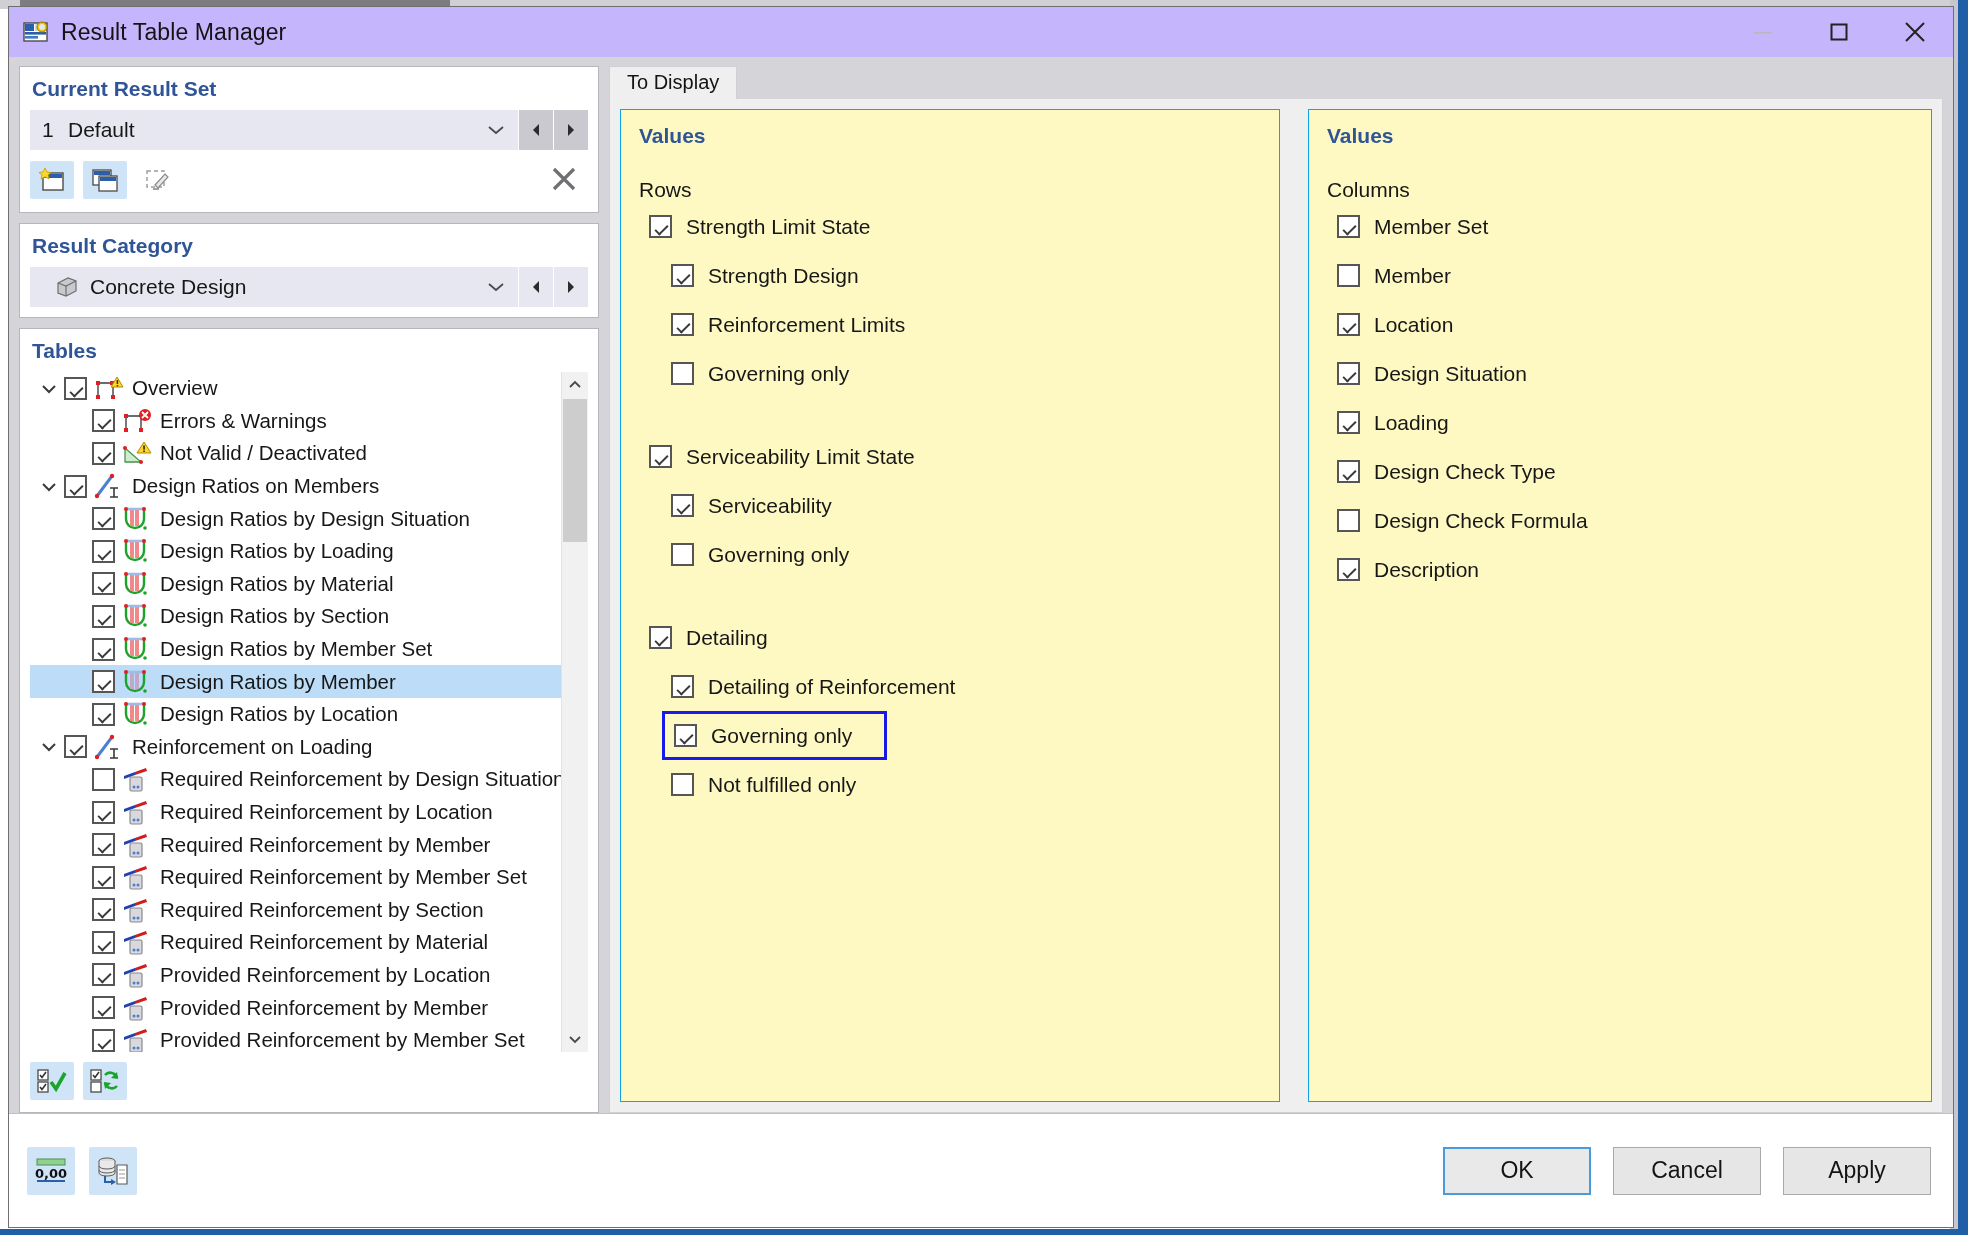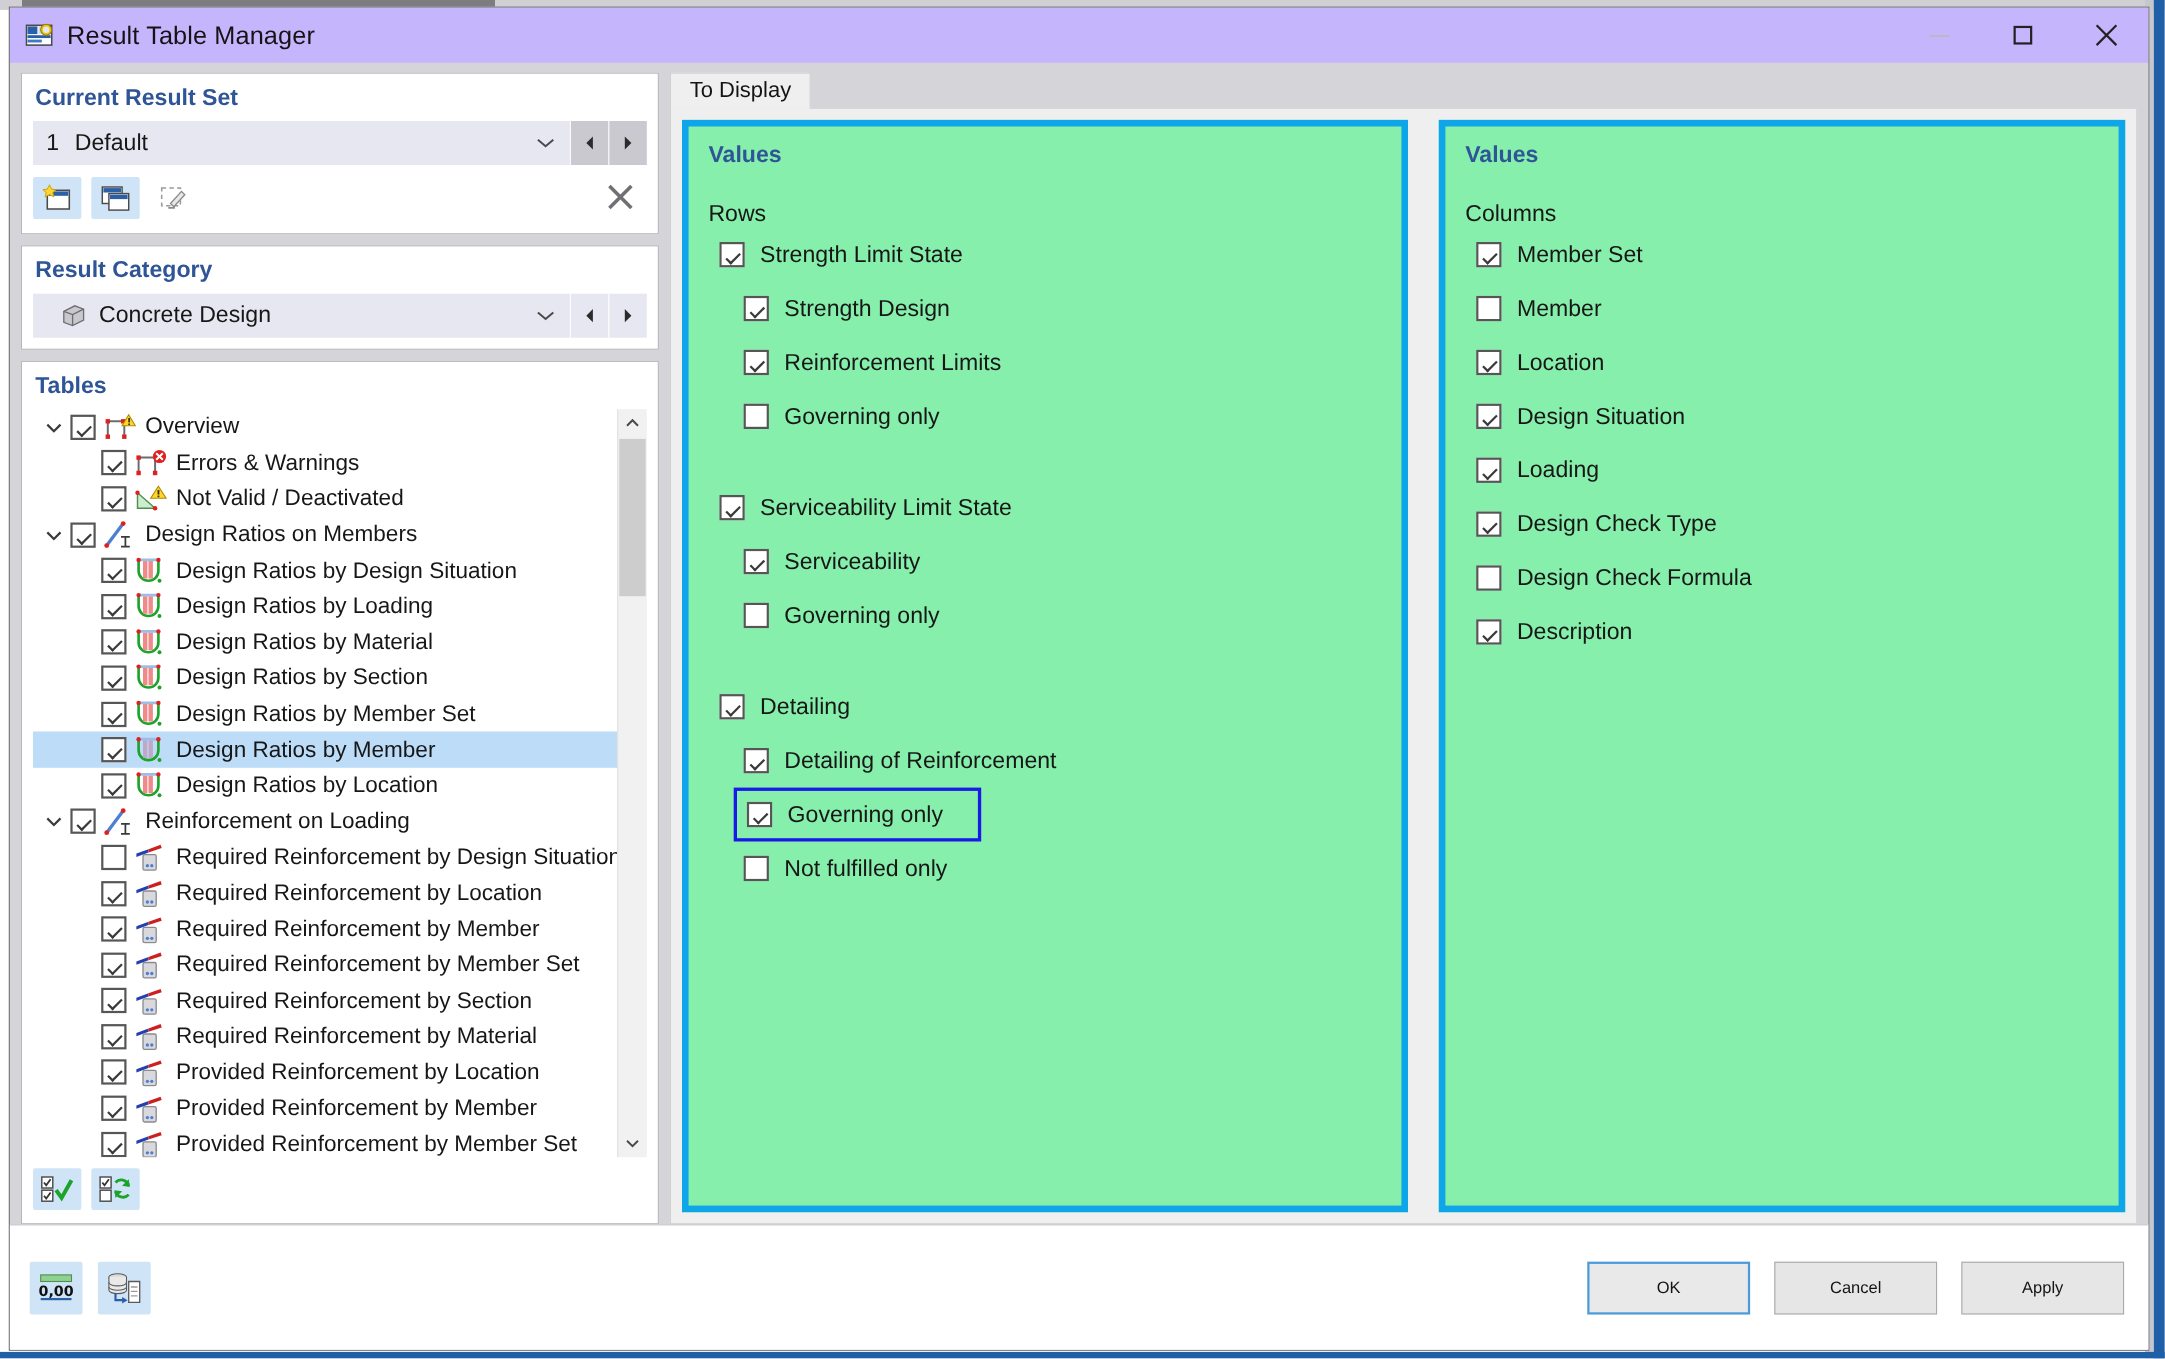--- a/index.html
+++ b/index.html
@@ -103,21 +103,21 @@
   .tabstrip{height:33px;display:flex;align-items:flex-end;flex:0 0 auto;}
   .tab{
     background:#efefef;padding:4px 17px 5px 17px;font-size:20px;color:#141414;
     border-top:1px solid #d0d0d4;border-left:1px solid #d0d0d4;border-right:1px solid #d0d0d4;
   }
   .tab-pane{
     flex:1 1 auto;background:#efefef;border:1px solid #d0d0d4;border-top:none;
     box-sizing:border-box;padding:10px;display:flex;min-height:0;
   }
   .vpanel{
-    background:#86efac;border:6px solid #0ea5e9;box-sizing:border-box;
+    background:#fef9c3;border:1px solid #0ea5e9;box-sizing:border-box;
     padding:10px 14px;min-height:0;overflow:hidden;
   }
   .vpanel.rows{flex:0 0 660px;}
   .vpanel.gap{flex:0 0 22px;background:transparent;border:none;}
   .vpanel.cols{flex:1 1 auto;}
   .vtitle{color:#2f5597;font-weight:bold;font-size:21px;margin:4px 0 0 4px;}
   .vsub{font-size:21px;color:#171717;margin:30px 0 0 4px;}
 
   .chk-row{display:flex;align-items:center;height:49px;margin-left:14px;white-space:nowrap;position:relative;}
   .chk-row.lvl1{margin-left:36px;}
@@ -131,21 +131,21 @@
 
   
   .footer{
     flex:0 0 auto;height:113px;background:#ffffff;border-top:1px solid #c0c0c5;
     display:flex;align-items:center;padding:0 22px 0 18px;position:relative;
   }
   .fbtn-ico{width:48px;height:48px;display:flex;align-items:center;justify-content:center;background:#cfe4f7;border-radius:2px;margin-right:14px;}
   .footer-right{position:absolute;right:22px;top:0;height:113px;display:flex;align-items:center;}
   .btn{
     width:148px;height:48px;background:#e6e6e6;border:1px solid #a9a9ae;
-    display:flex;align-items:center;justify-content:center;font-size:15px;color:#141414;
+    display:flex;align-items:center;justify-content:center;font-size:23px;color:#141414;
     margin-left:22px;box-sizing:border-box;
   }
   .btn.primary{background:#e9e9e9;border:2px solid #4a9bdc;}
 </style>
 </head>
 <body>
 
 <div class="bg-top-strip"></div>
 <div class="bg-top-text"></div>
 <div class="bg-right-strip2"></div>

